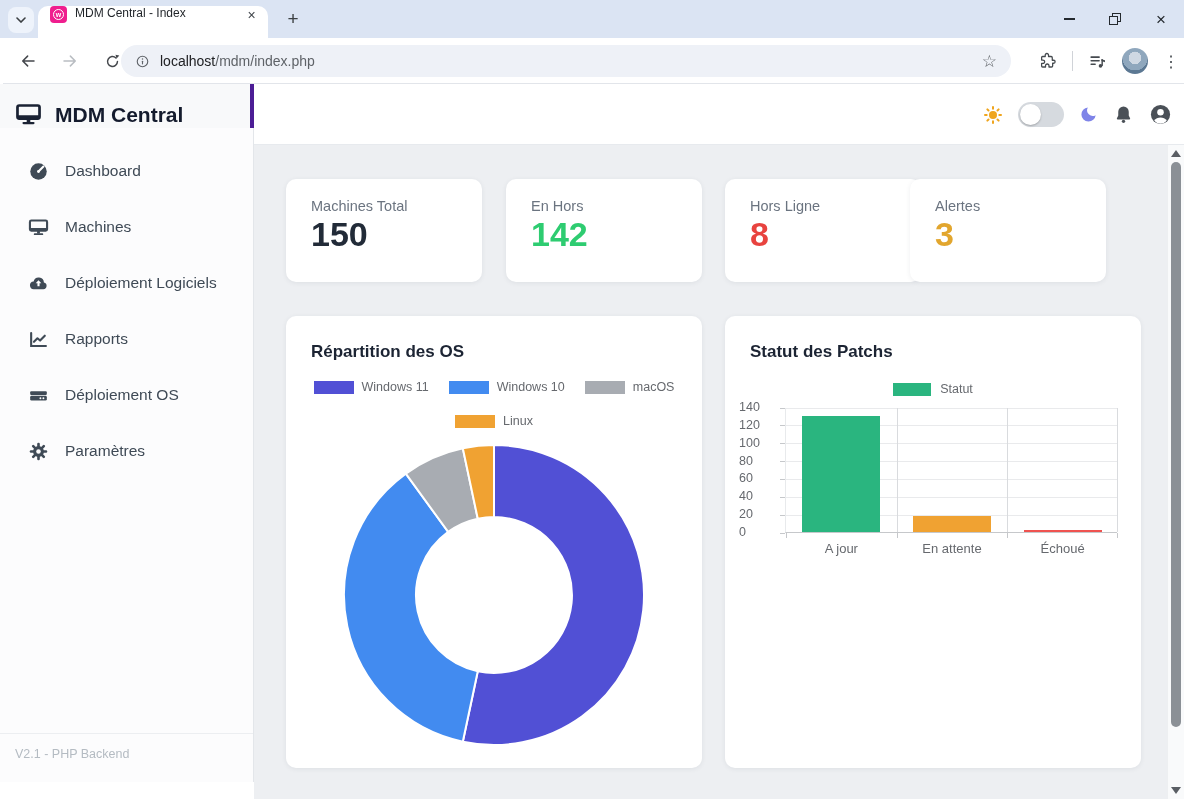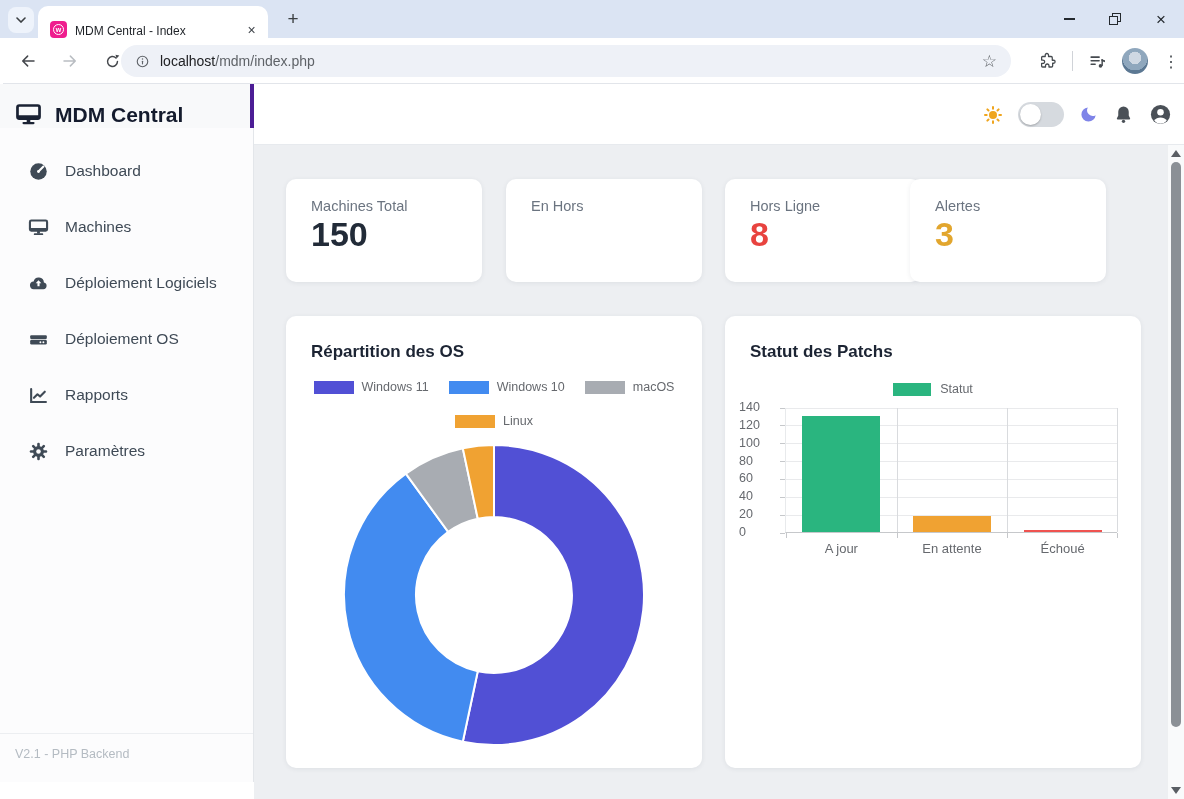--- a/index.html
+++ b/index.html
@@ -4,21 +4,21 @@
 <style>
   * { margin:0; padding:0; box-sizing:border-box; }
   html,body { width:1184px; height:799px; overflow:hidden; }
   body { font-family:"Liberation Sans", sans-serif; position:relative; background:#fff; }
 
   
   .tabstrip { position:absolute; left:0; top:0; width:1184px; height:38px; background:#dbe4f3; }
   .tab-search-btn { position:absolute; left:8px; top:7px; width:26px; height:26px; border-radius:8px;
     background:#eef3fb; display:flex; align-items:center; justify-content:center; cursor:pointer; }
   .tab { position:absolute; left:38px; top:6px; width:230px; height:32px; background:#fff;
-    border-radius:10px 10px 0 0; display:flex; align-items:flex-end; padding:0 8px 0 12px; }
+    border-radius:10px 10px 0 0; display:flex; align-items:flex-start; padding:0 8px 0 12px; }
   .favicon { width:17px; height:17px; border-radius:4px; background:#ef1e8e; color:#fff;
     display:flex; align-items:center; justify-content:center; flex:0 0 auto; margin-right:8px; }
   .favicon .ring { width:11px; height:11px; border:1.4px solid #fff; border-radius:50%;
     display:flex; align-items:center; justify-content:center; font-size:7px; font-weight:bold; line-height:1; }
   .tab-title { font-size:12px; color:#1f2328; flex:1; white-space:nowrap; overflow:hidden; }
   .tab-close { width:17px; height:17px; border-radius:50%; display:flex; align-items:center; justify-content:center;
     font-size:14px; color:#40454b; cursor:pointer; }
   .new-tab-btn { position:absolute; left:282px; top:8px; width:22px; height:22px; font-size:19px; color:#3c4043;
     display:flex; align-items:center; justify-content:center; cursor:pointer; }
   .win-controls { position:absolute; right:0; top:0; height:38px; display:flex; }
@@ -258,33 +258,33 @@
   </div>
   <div class="side-item">
     <svg width="21" height="21" viewBox="0 0 24 24">
         <path d="M7 18.5h10.6a3.9 3.9 0 0 0 .6-7.7A6 6 0 0 0 6.4 9.6 4.4 4.4 0 0 0 7 18.5z" fill="#3f4a56"></path>
         <path d="M12 8.4l3.2 3.4h-2v3.2h-2.4v-3.2h-2z" fill="#fff"></path>
       </svg>
     <span>Déploiement Logiciels</span>
   </div>
   <div class="side-item">
     <svg width="21" height="21" viewBox="0 0 24 24">
+        <path d="M3.6 4.5v15h16.9" fill="none" stroke="#3f4a56" stroke-width="2.4" stroke-linecap="round"></path>
+        <path d="M6.8 14.6l4-4 3 2.6 5.4-5.6" fill="none" stroke="#3f4a56" stroke-width="2.4" stroke-linecap="round" stroke-linejoin="round"></path>
+      </svg>
+    <span>Rapports</span>
+  </div>
+  <div class="side-item">
+    <svg width="21" height="21" viewBox="0 0 24 24">
         <rect x="2.5" y="7.2" width="19" height="4.2" rx="1.2" fill="#3f4a56"></rect>
         <rect x="2.5" y="12.4" width="19" height="5.4" rx="1.6" fill="#3f4a56"></rect>
         <circle cx="17.6" cy="15.1" r="1.1" fill="#fff"></circle>
         <circle cx="14.2" cy="15.1" r="1.1" fill="#fff"></circle>
       </svg>
     <span>Déploiement OS</span>
-  </div>
-  <div class="side-item">
-    <svg width="21" height="21" viewBox="0 0 24 24">
-        <path d="M3.6 4.5v15h16.9" fill="none" stroke="#3f4a56" stroke-width="2.4" stroke-linecap="round"></path>
-        <path d="M6.8 14.6l4-4 3 2.6 5.4-5.6" fill="none" stroke="#3f4a56" stroke-width="2.4" stroke-linecap="round" stroke-linejoin="round"></path>
-      </svg>
-    <span>Rapports</span>
   </div>
   <div class="side-item">
     <svg width="21" height="21" viewBox="0 0 24 24">
         <g fill="#3f4a56">
           <rect x="10.5" y="2" width="3" height="20" rx="1.4"></rect>
           <g transform="rotate(45 12 12)">
             <rect x="10.5" y="2" width="3" height="20" rx="1.4"></rect>
           </g>
           <g transform="rotate(90 12 12)">
             <rect x="10.5" y="2" width="3" height="20" rx="1.4"></rect>
@@ -302,20 +302,21 @@
 </div>
 
 <div class="content">
 
   <div class="card stat-card" style="left:32px">
     <div class="stat-label">Machines Total</div>
     <div class="stat-value" style="color: rgb(34, 43, 56);">150</div>
   </div>
   <div class="card stat-card" style="left:252px">
     <div class="stat-label">En Hors</div>
+    <div class="stat-value" style="color: rgb(46, 204, 113);">142</div>
   </div>
   <div class="card stat-card" style="left:471px">
     <div class="stat-label">Hors Ligne</div>
     <div class="stat-value" style="color: rgb(232, 67, 63);">8</div>
   </div>
   <div class="card stat-card" style="left:656px">
     <div class="stat-label">Alertes</div>
     <div class="stat-value" style="color: rgb(226, 166, 46);">3</div>
   </div>
 

